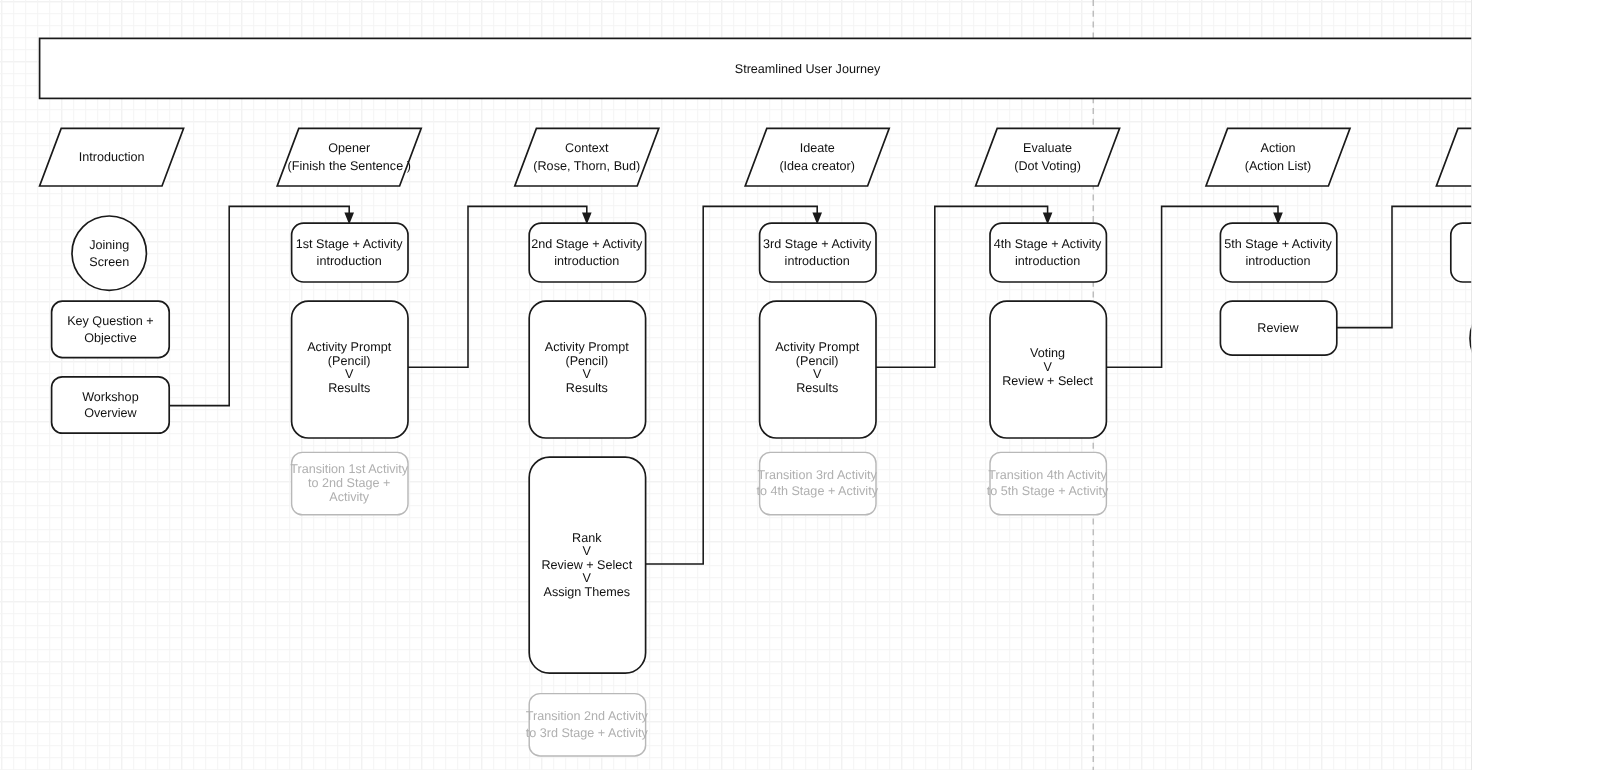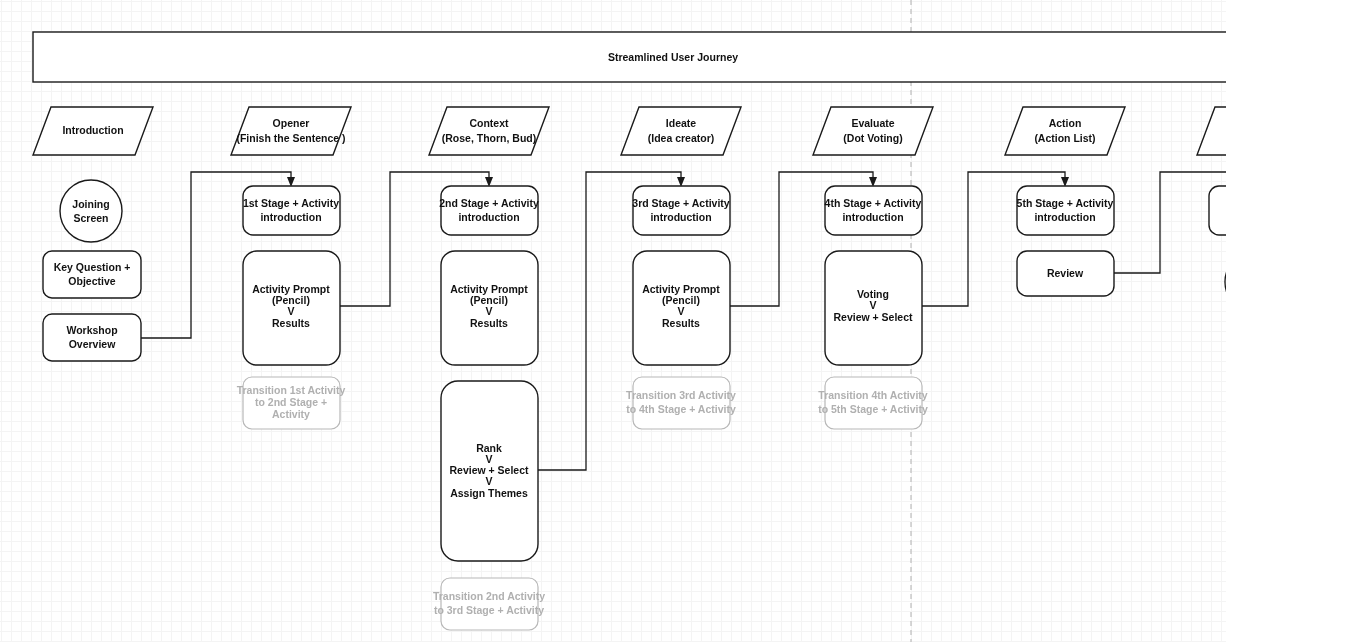--- a/index.html
+++ b/index.html
@@ -9,21 +9,20 @@
   }
   body {
     font-family: "Liberation Sans", sans-serif;
   }
   #canvas {
     position: relative;
     width: 1226px;
     height: 642px;
     overflow: hidden;
     background-color: #737373;
-    font-weight: bold;
   }
   
   #grid {
     position: absolute;
     left: 0;
     top: 0;
     width: 1316px;
     height: 642px;
     background-color: #ffffff;
     background-image:

